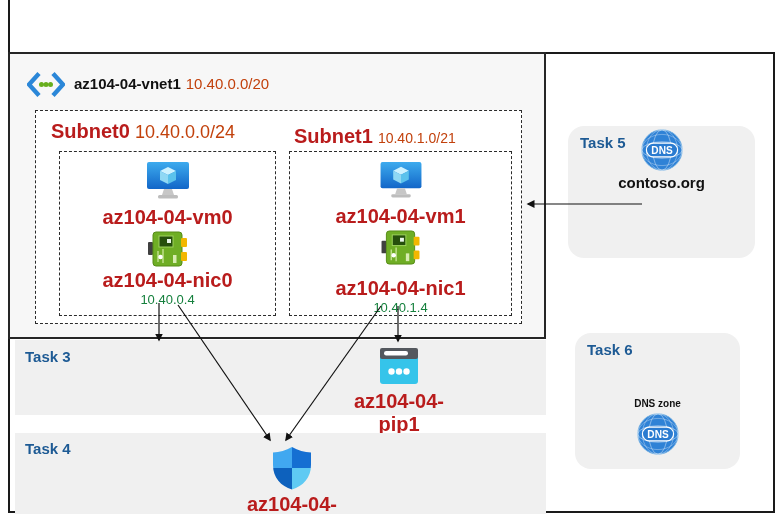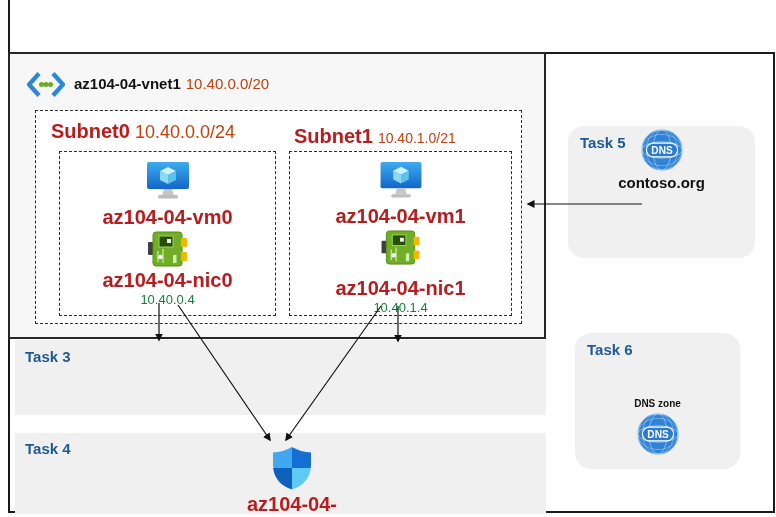--- a/index.html
+++ b/index.html
@@ -119,20 +119,31 @@
         <circle cx="12.5" cy="26" r="2.3" fill="#fff"></circle>
         <rect x="25" y="24" width="3.5" height="8" fill="#d7ecb0"></rect>
       </svg>
       <div class="bold-label" style="margin-top:12px;">az104-04-nic1</div>
       <div class="ip-text">10.40.1.4</div>
     </div>
   </div>
 
   <div id="task3-band" class="abs panel">
     <span class="abs task-label" style="left:10px;top:8px;">Task 3</span>
+    <div class="abs center-col" style="left:329px;top:8px;width:110px;">
+      <svg width="38" height="38" viewBox="0 0 38 38">
+        <rect x="0" y="6" width="38" height="30" rx="3" fill="#35c4ea"></rect>
+        <rect x="0" y="0" width="38" height="11" rx="2" fill="#54585e"></rect>
+        <rect x="4" y="3" width="24" height="4.5" rx="2.2" fill="#fff"></rect>
+        <circle cx="11.5" cy="23.5" r="3.2" fill="#fff"></circle>
+        <circle cx="19" cy="23.5" r="3.2" fill="#fff"></circle>
+        <circle cx="26.5" cy="23.5" r="3.2" fill="#fff"></circle>
+      </svg>
+      <div class="bold-label" style="margin-top:4px;">az104-04-pip1</div>
+    </div>
   </div>
 
   <div id="task4-band" class="abs panel">
     <span class="abs task-label" style="left:10px;top:7px;">Task 4</span>
     <div class="abs center-col" style="left:207px;top:13px;width:140px;">
       <svg width="40" height="44" viewBox="0 0 40 44">
         <g clip-path="url(#clip-shield)">
           <rect x="0" y="0" width="20" height="22" fill="#41a8f0"></rect>
           <rect x="20" y="0" width="20" height="22" fill="#156fd2"></rect>
           <rect x="0" y="22" width="20" height="22" fill="#0d61bd"></rect>

